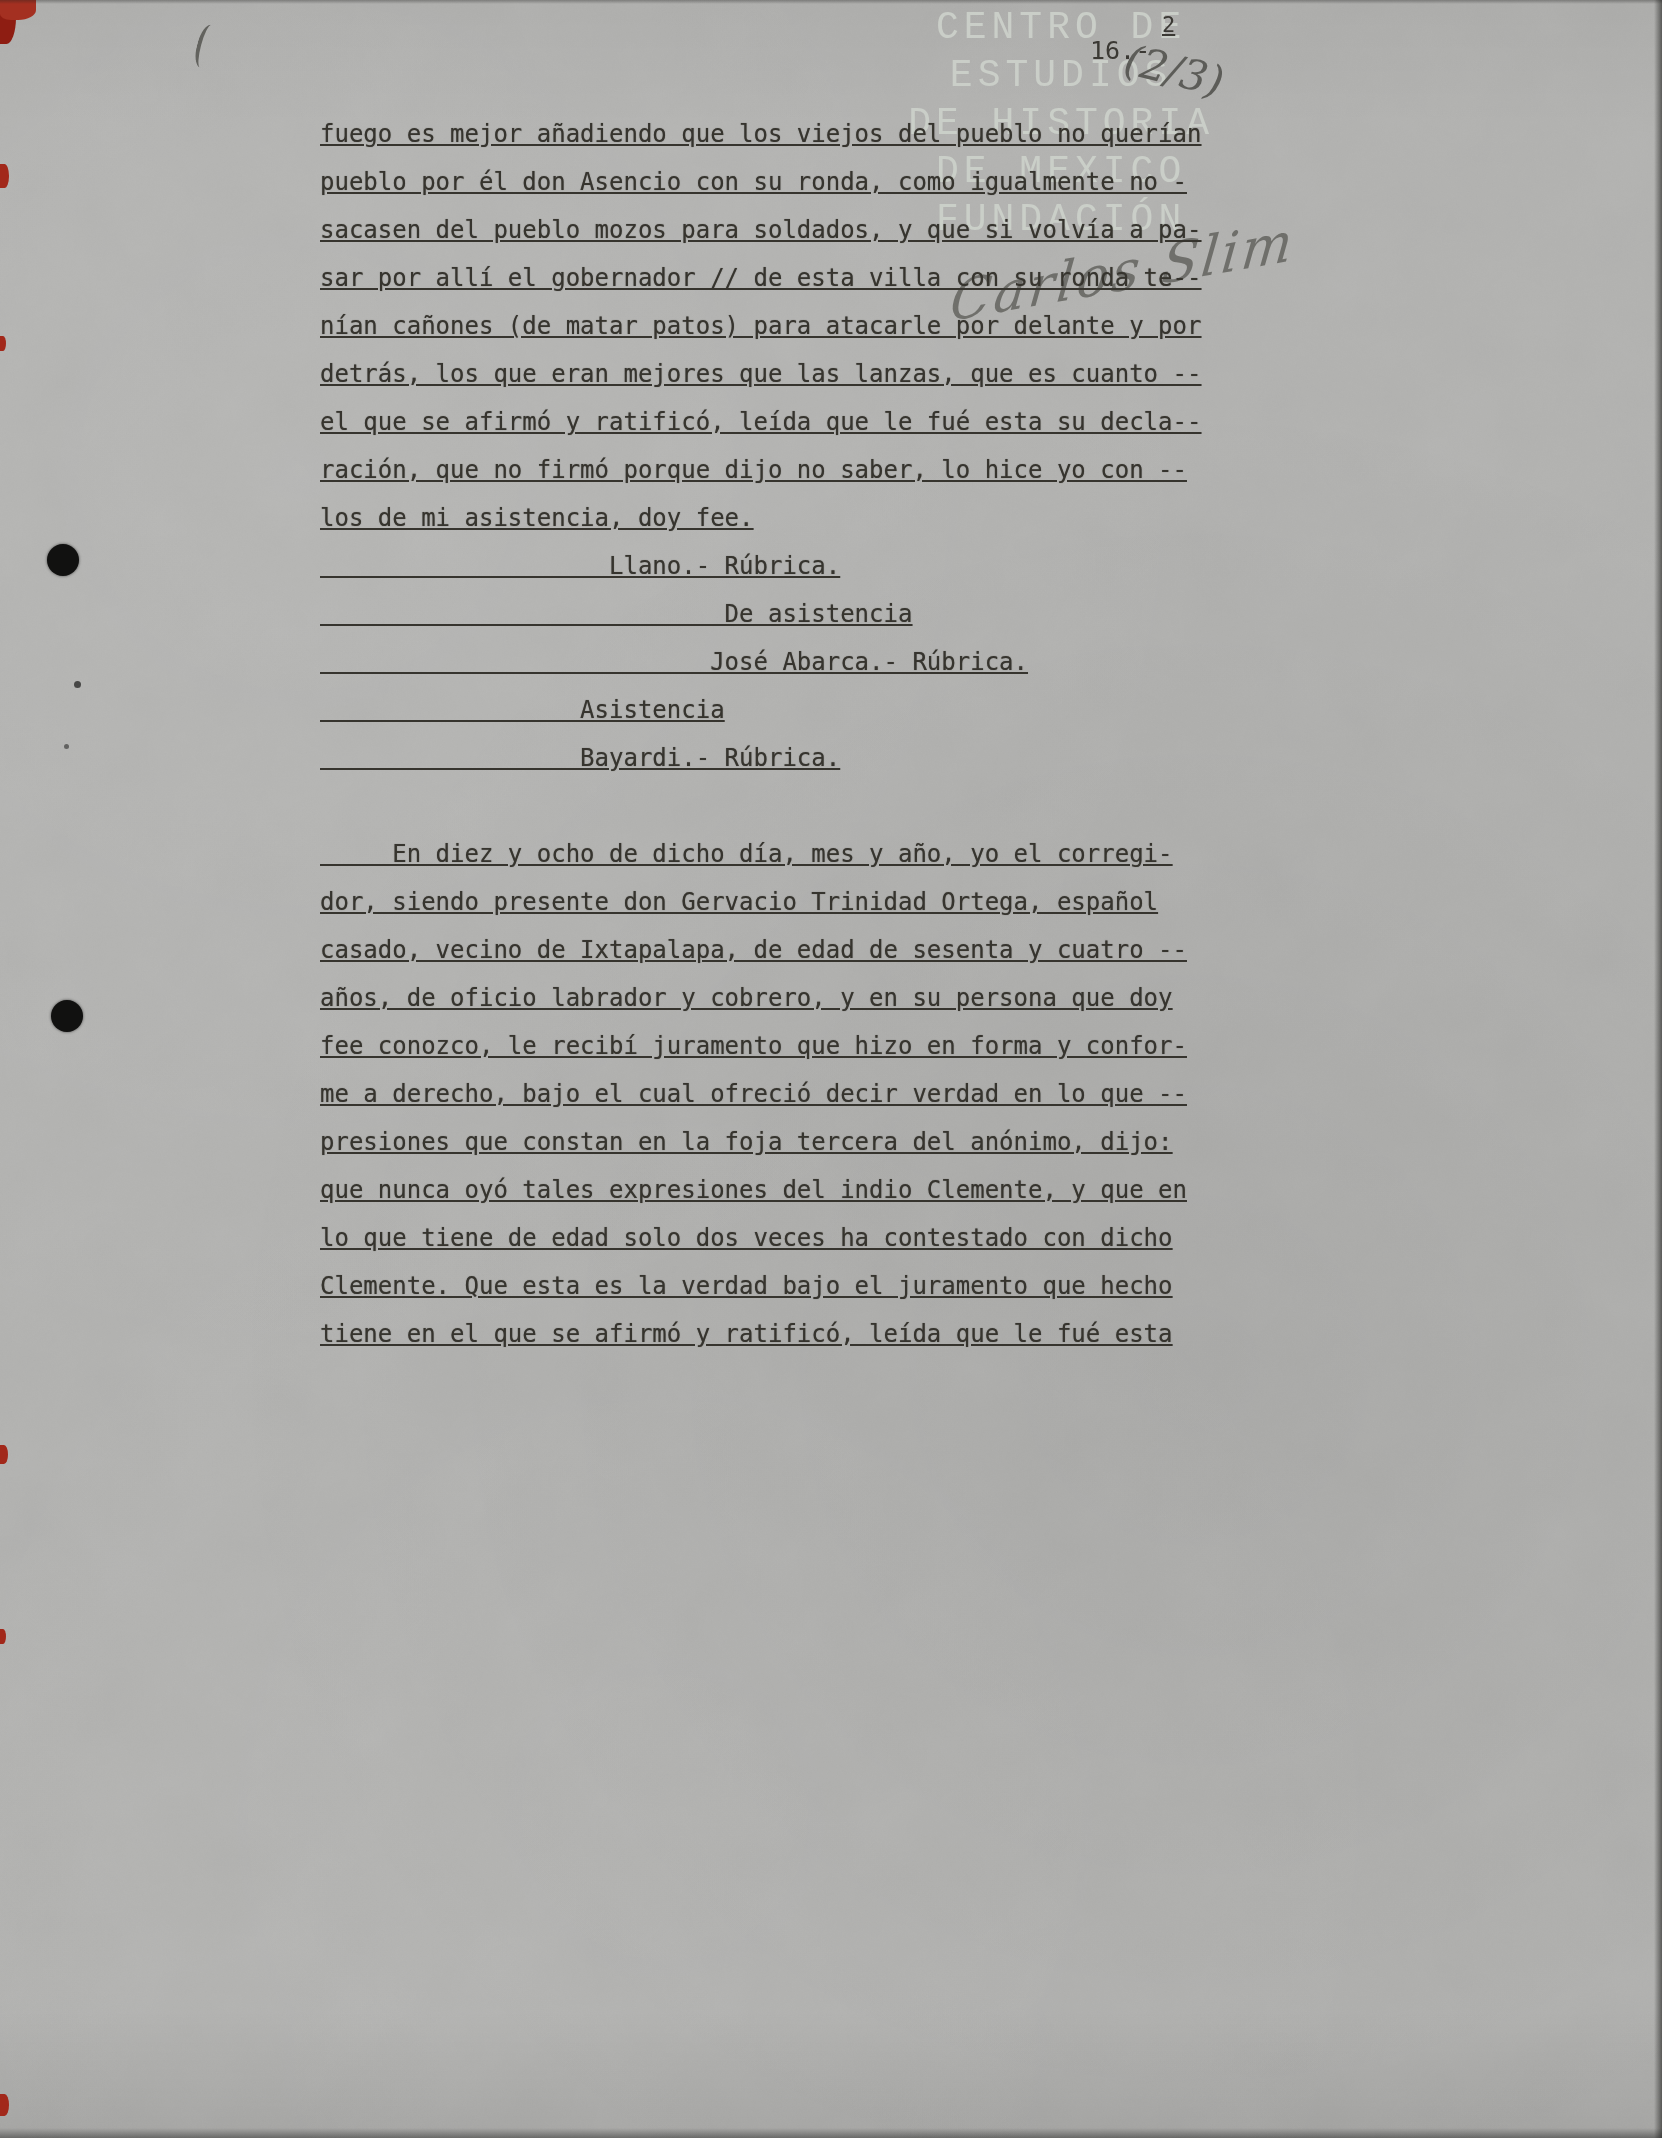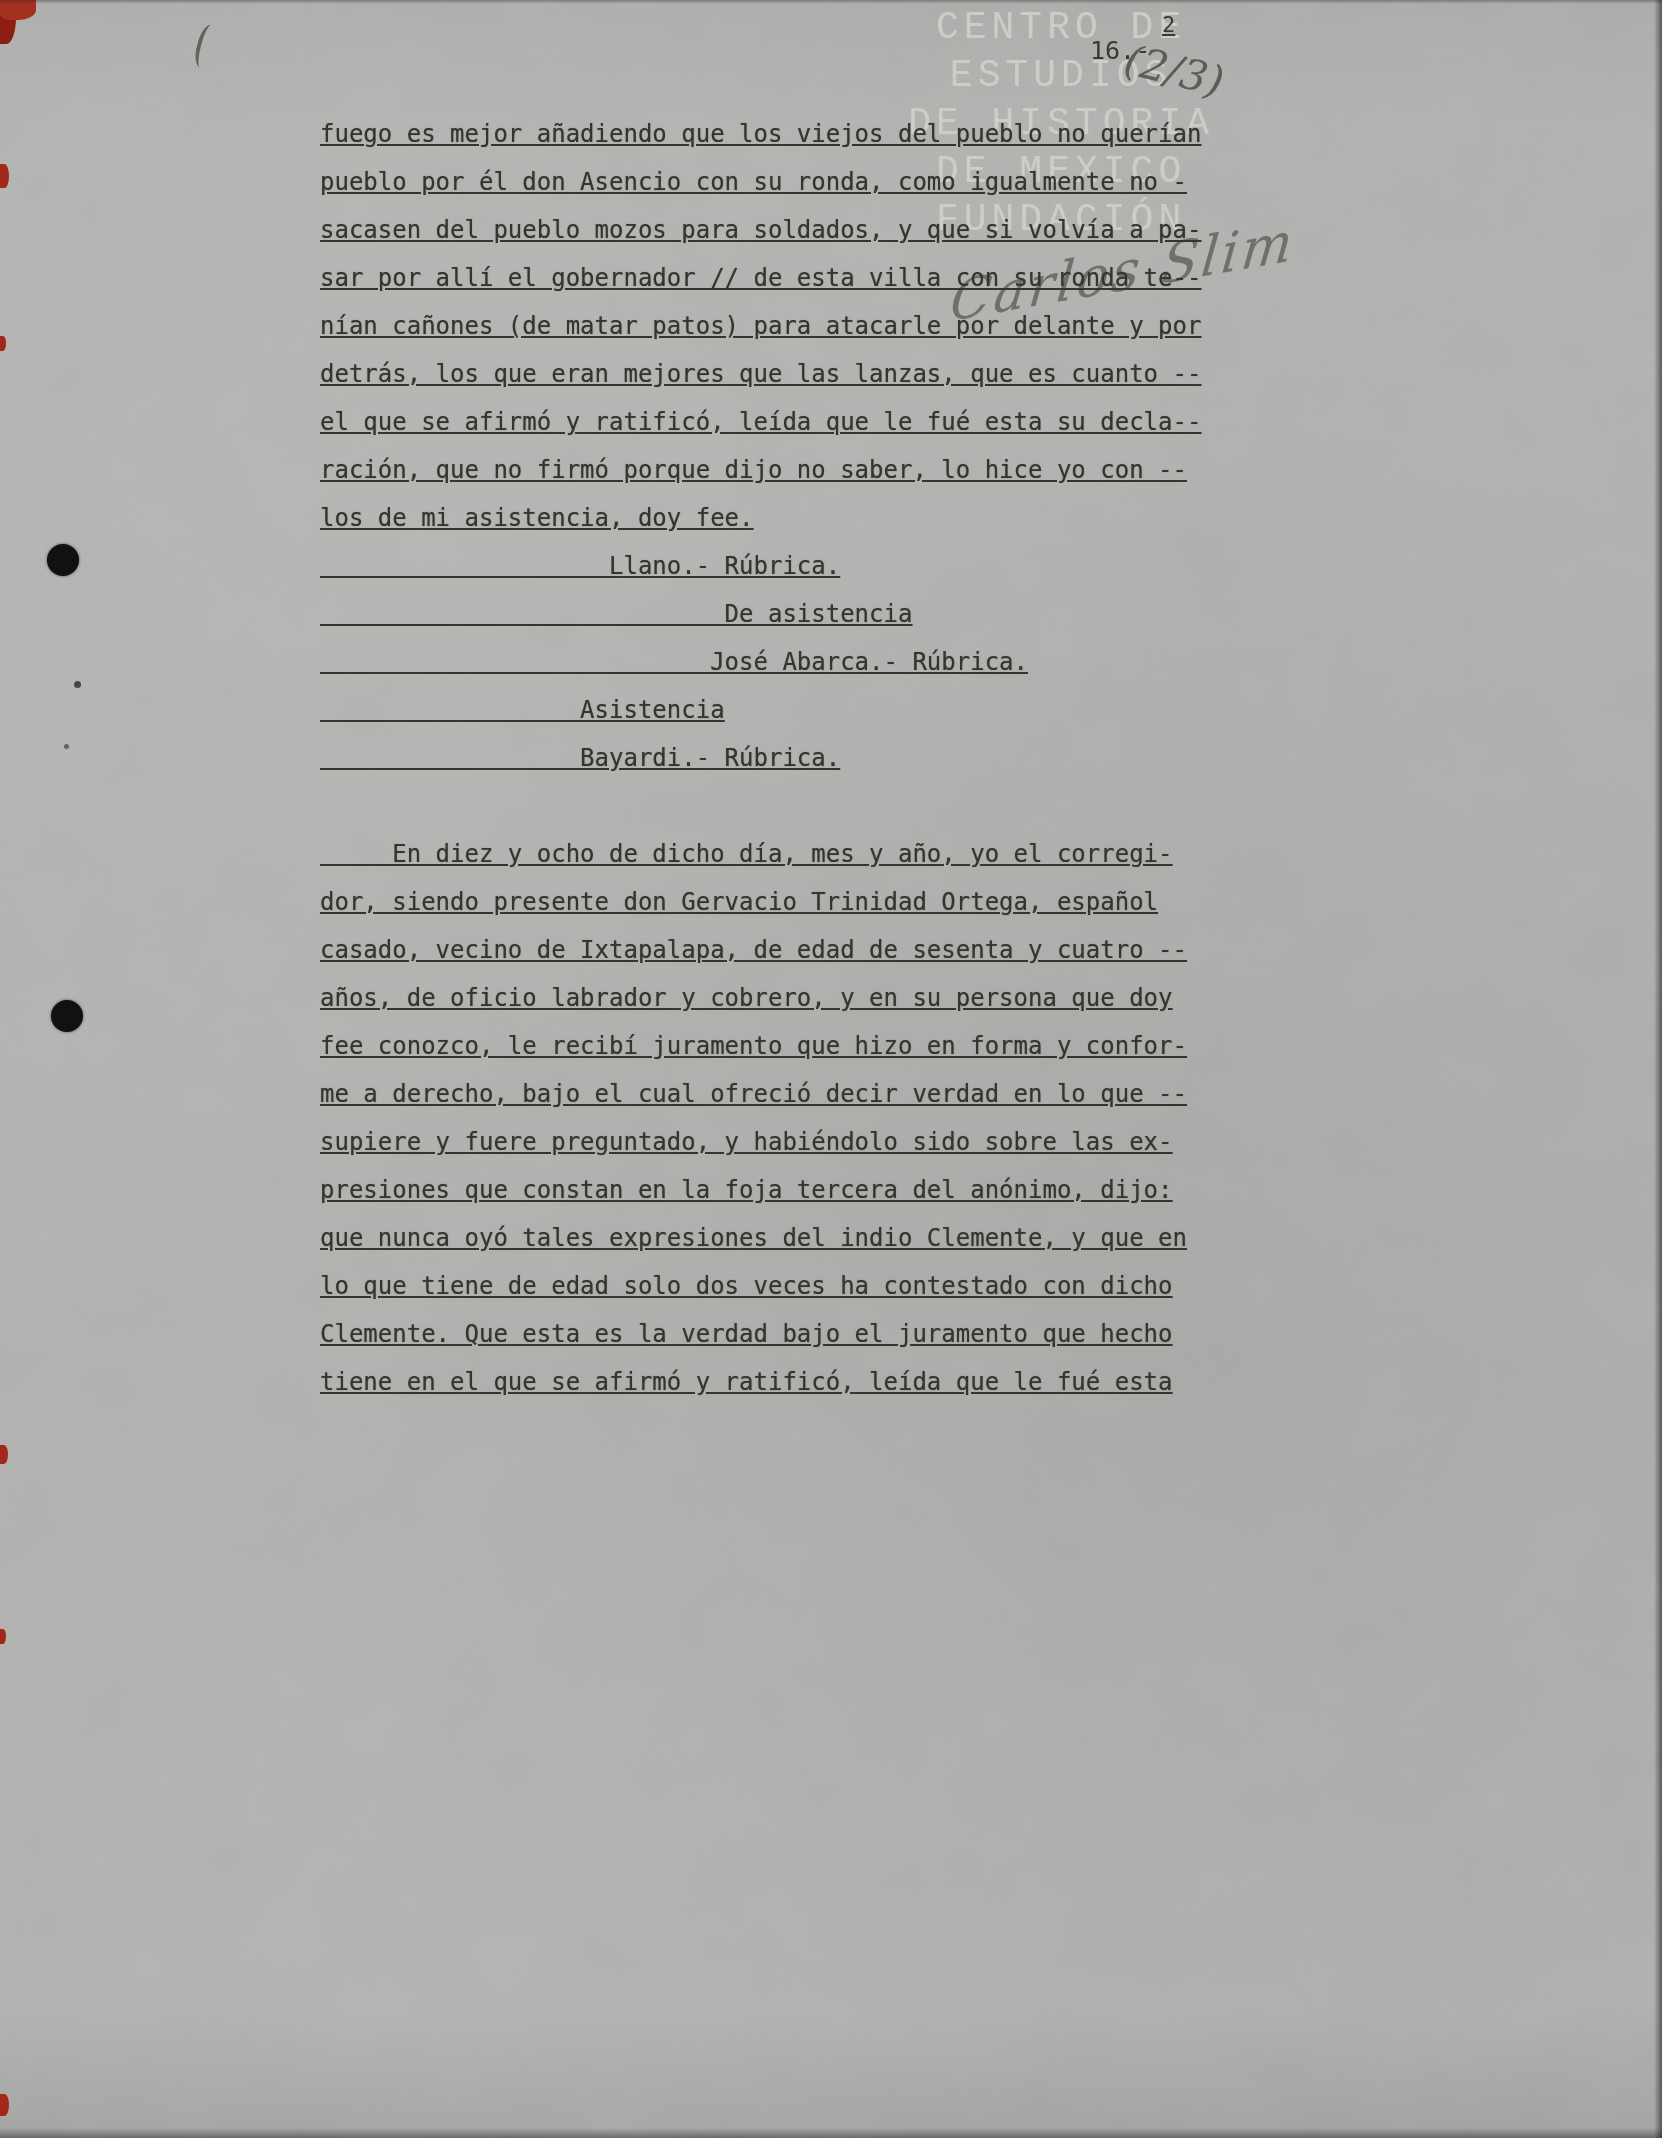--- a/index.html
+++ b/index.html
@@ -124,21 +124,20 @@
       <div class="bt-line">                           José Abarca.- Rúbrica.</div>
       <div class="bt-line">                  Asistencia</div>
       <div class="bt-line">                  Bayardi.- Rúbrica.</div>
       <div class="bt-line"></div>
       <div class="bt-line">     En diez y ocho de dicho día, mes y año, yo el corregi-</div>
       <div class="bt-line">dor, siendo presente don Gervacio Trinidad Ortega, español</div>
       <div class="bt-line">casado, vecino de Ixtapalapa, de edad de sesenta y cuatro --</div>
       <div class="bt-line">años, de oficio labrador y cobrero, y en su persona que doy</div>
       <div class="bt-line">fee conozco, le recibí juramento que hizo en forma y confor-</div>
       <div class="bt-line">me a derecho, bajo el cual ofreció decir verdad en lo que --</div>
-      <div class="bt-line">supiere y fuere preguntado, y habiéndolo sido sobre las ex-</div>
       <div class="bt-line">presiones que constan en la foja tercera del anónimo, dijo:</div>
       <div class="bt-line">que nunca oyó tales expresiones del indio Clemente, y que en</div>
       <div class="bt-line">lo que tiene de edad solo dos veces ha contestado con dicho</div>
       <div class="bt-line">Clemente. Que esta es la verdad bajo el juramento que hecho</div>
       <div class="bt-line">tiene en el que se afirmó y ratificó, leída que le fué esta</div>
     </div>
 
   <div class="hole hole-1"></div>
   <div class="hole hole-2"></div>
   <div class="speck speck-1"></div>

